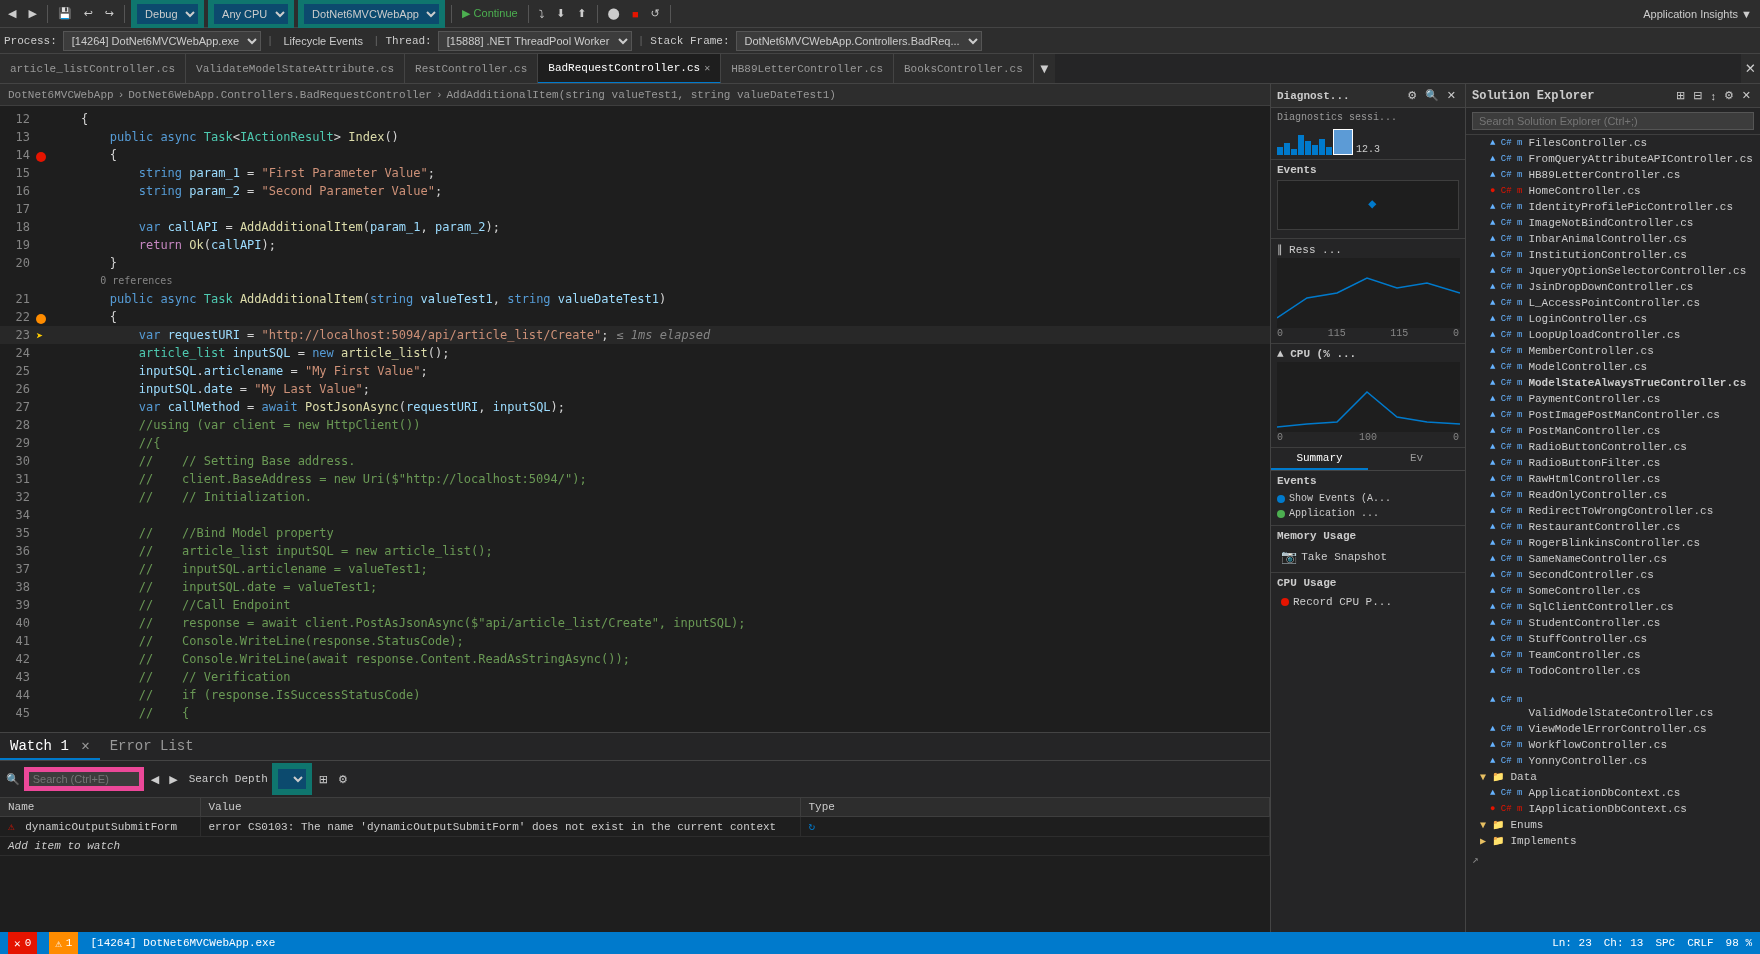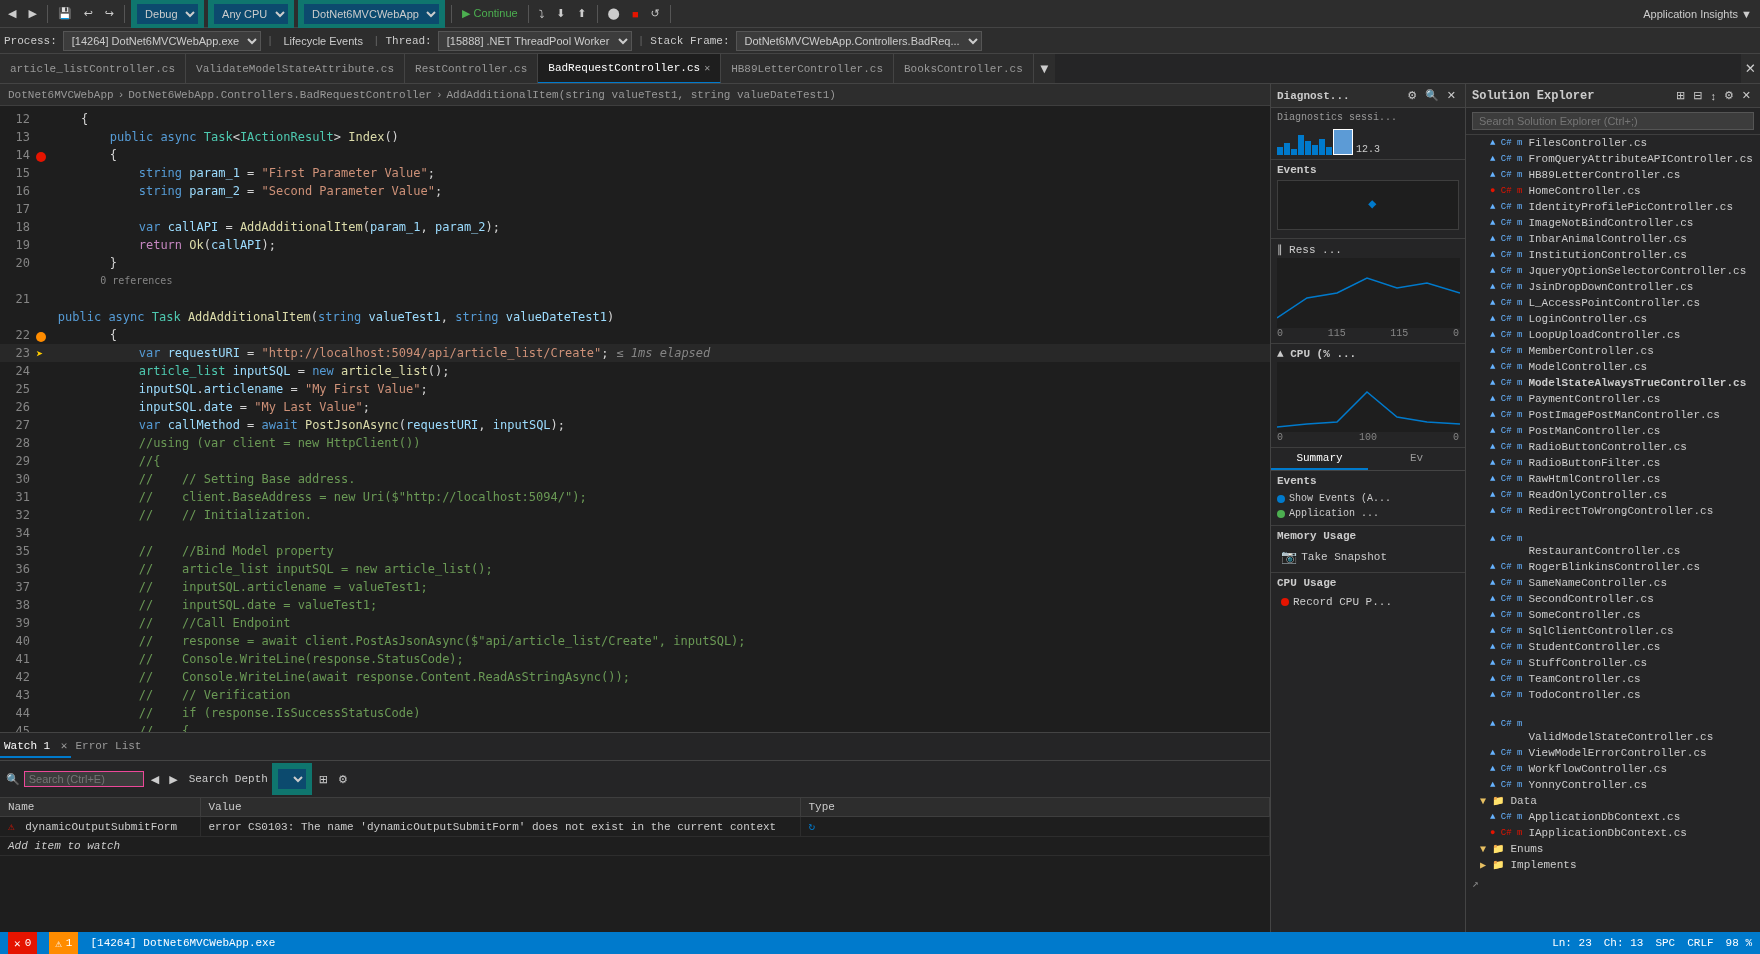--- a/index.html
+++ b/index.html
@@ -74,27 +74,27 @@
     .sol-search-input { width: 100%; background: #3c3c3c; border: 1px solid #555; color: #ccc; font-size: 11px; padding: 2px 6px; }
 
     .sol-tree { flex: 1; overflow-y: auto; }
     .sol-item { display: flex; align-items: center; padding: 2px 4px; cursor: pointer; font-size: 11px; color: #ccc; gap: 3px; white-space: nowrap; }
     .sol-indent-1 { padding-left: 14px; }
     .sol-indent-2 { padding-left: 24px; }
 
     
     .bottom-pane { height: 200px; border-top: 1px solid #444; display: flex; flex-direction: column; background: #1e1e1e; }
     .bottom-tabs { display: flex; align-items: center; background: #252526; height: 28px; border-bottom: 1px solid #444; }
-    .bottom-tab { padding: 4px 4px; font-size: 11px; color: #999; cursor: pointer; border-bottom: 2px solid transparent; }
+    .bottom-tab { padding: 4px 10px; font-size: 14px; color: #999; cursor: pointer; border-bottom: 2px solid transparent; }
     .bottom-tab.active { color: #fff; border-bottom: 2px solid #007acc; }
     .bottom-tab-close { color: #999; margin-left: 4px; cursor: pointer; }
     .bottom-content { flex: 1; display: flex; overflow: hidden; }
     .watch-pane { flex: 1; overflow: auto; }
     .watch-toolbar { display: flex; align-items: center; gap: 4px; padding: 2px 6px; background: #252526; border-bottom: 1px solid #3e3e3e; }
-    .watch-search { background: #3c3c3c; border: 1px solid #ec4899; color: #ccc; font-size: 11px; padding: 1px 4px; width: 120px; }
+    .watch-search { background: #3c3c3c; border: 5px solid #ec4899; color: #ccc; font-size: 11px; padding: 1px 4px; width: 120px; }
     .watch-btn { background: transparent; border: none; color: #ccc; cursor: pointer; font-size: 11px; padding: 1px 3px; }
     .watch-table { width: 100%; border-collapse: collapse; }
     .watch-table th { background: #2d2d2d; padding: 3px 8px; text-align: left; font-size: 11px; color: #ccc; border-bottom: 1px solid #3e3e3e; border-right: 1px solid #3e3e3e; font-weight: normal; position: sticky; top: 0; }
     .watch-table td { padding: 3px 8px; font-size: 11px; color: #ccc; border-bottom: 1px solid #2d2d2d; border-right: 1px solid #2d2d2d; }
     .watch-error { color: #f48771; }
     .watch-add { color: #858585; font-style: italic; }
 
     
     .status-bar { height: 22px; background: #007acc; display: flex; align-items: center; padding: 0 8px; gap: 12px; font-size: 11px; color: #fff; flex-shrink: 0; }
     .status-right { margin-left: auto; display: flex; gap: 12px; }
@@ -270,21 +270,21 @@
                 <div class="bp-col"></div>
                 <div class="code-col">        }</div>
               </div>
 
               <div style="display:flex;">
                 <div class="ln-col"></div>
                 <div class="bp-col"></div>
                 <div class="code-col" style="color:#858585; font-size:10px;">        0 references</div>
               </div>
 
-              <div style="display:flex;flex-direction:column;">
+              <div style="display:flex;">
                 <div class="ln-col">21</div>
                 <div class="bp-col"></div>
                 <div class="code-col">        <span class="kw">public</span> <span class="kw">async</span> <span class="type">Task</span> <span class="fn">AddAdditionalItem</span>(<span class="kw">string</span> <span class="ref">valueTest1</span>, <span class="kw">string</span> <span class="ref">valueDateTest1</span>)</div>
               </div>
 
               <div style="display:flex;">
                 <div class="ln-col">22</div>
                 <div class="bp-col"><span class="warn-circle"></span></div>
                 <div class="code-col">        {</div>
               </div>
@@ -676,21 +676,21 @@
         <div class="sol-item sol-indent-2">
           <span style="color:#66b3ff; font-size:9px;">▲ C# m</span>
           <span style="margin-left:3px;">ReadOnlyController.cs</span>
         </div>
         <div class="sol-item sol-indent-2">
           <span style="color:#66b3ff; font-size:9px;">▲ C# m</span>
           <span style="margin-left:3px;">RedirectToWrongController.cs</span>
         </div>
         <div class="sol-item sol-indent-2">
           <span style="color:#66b3ff; font-size:9px;">▲ C# m</span>
-          <span style="margin-left:3px;margin-top:24px;">RestaurantController.cs</span>
+          <span style="margin-left:3px;">RestaurantController.cs</span>
         </div>
         <div class="sol-item sol-indent-2">
           <span style="color:#66b3ff; font-size:9px;">▲ C# m</span>
           <span style="margin-left:3px;">RogerBlinkinsController.cs</span>
         </div>
         <div class="sol-item sol-indent-2">
           <span style="color:#66b3ff; font-size:9px;">▲ C# m</span>
           <span style="margin-left:3px;">SameNameController.cs</span>
         </div>
         <div class="sol-item sol-indent-2">

